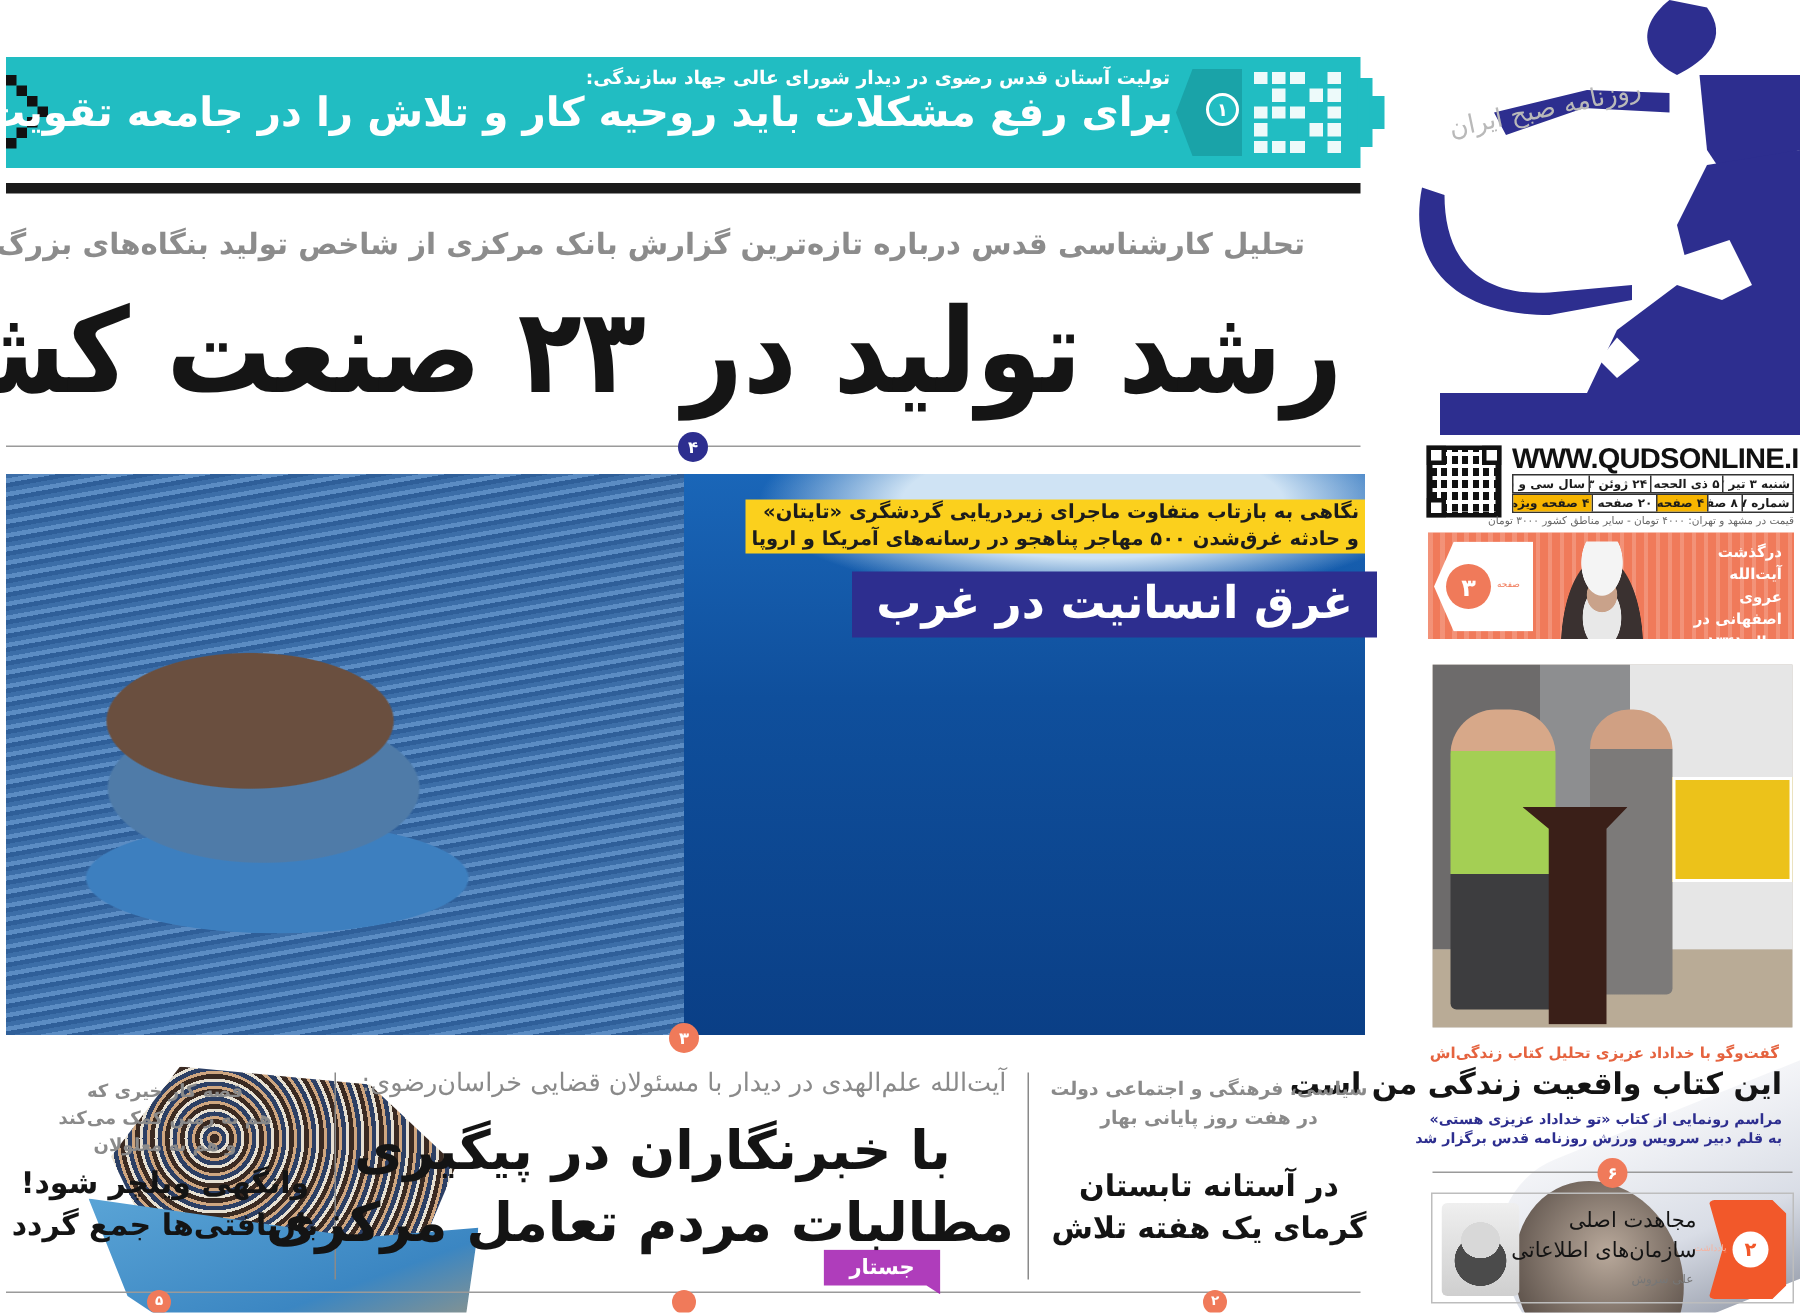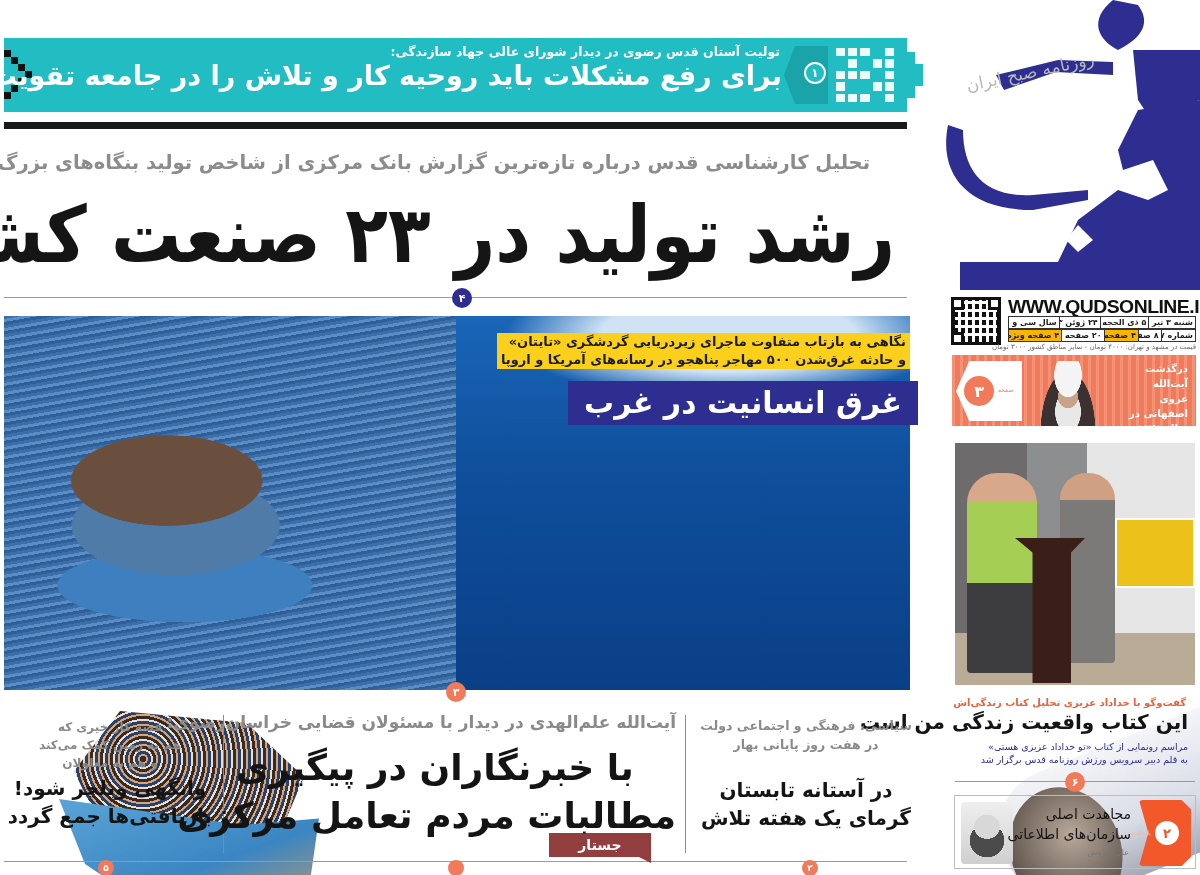--- a/index.html
+++ b/index.html
@@ -89,21 +89,21 @@
   
   #book-photo { left: 955px; top: 443px; width: 240px; height: 242px; background: #c5beb5; overflow: hidden; }
   #bp-wall { left: 0; top: 0; width: 240px; height: 190px; position: absolute; background: linear-gradient(90deg, #6d6b6b 0 30%, #8d8e90 30% 55%, #e6e6e6 55% 100%); }
   #bp-floor { left: 0; top: 190px; width: 240px; height: 52px; position: absolute; background: #b9ab96; }
   #bp-man1 { left: 12px; top: 30px; width: 70px; height: 200px; position: absolute; background: linear-gradient(180deg, #d7a889 0 14%, #a4cf54 14% 55%, #3d3d3f 55% 100%); border-radius: 30px 30px 4px 4px; }
   #bp-man2 { left: 105px; top: 30px; width: 55px; height: 190px; position: absolute; background: linear-gradient(180deg, #d0a083 0 14%, #7c7a79 14% 100%); border-radius: 26px 26px 4px 4px; }
   #bp-podium { left: 60px; top: 95px; width: 70px; height: 145px; position: absolute; background: #3a1f18; clip-path: polygon(0 0, 100% 0, 80% 10%, 80% 100%, 25% 100%, 25% 10%); }
   #bp-poster { left: 160px; top: 75px; width: 80px; height: 70px; position: absolute; background: #ecc21a; border: 2px solid #fff; }
   #book-kicker { right: 14px; top: 697px; font-size: 10px; color: #e5633f; font-weight: bold; white-space: nowrap; }
   #book-title { right: 12px; top: 710px; font-size: 20px; font-weight: bold; color: #141414; white-space: nowrap; margin-left: 40px; }
-  #book-deck { right: 12px; top: 740px; font-size: 9.5px; line-height: 13px; color: #2d2e8f; font-weight: normal; text-align: right; white-space: nowrap; margin-left: 48px; }
+  #book-deck { right: 12px; top: 740px; font-size: 9.5px; line-height: 13px; color: #2d2e8f; font-weight: bold; text-align: right; white-space: nowrap; margin-left: 48px; }
   #rule-right { left: 955px; top: 781px; width: 240px; height: 1px; background: #9a9a9a; }
   #dot-6 { left: 1065px; top: 772px; background: #f07a5a; }
 
   
   #col-box { left: 954px; top: 795px; width: 242px; height: 74px; border: 1px solid #bdbdbd; }
   #col-photo { left: 6px; top: 6px; width: 52px; height: 62px; position: absolute; background:
       radial-gradient(ellipse 45% 35% at 50% 40%, #d8d8d8 0 55%, transparent 56%),
       radial-gradient(ellipse 55% 45% at 50% 62%, #4b4b4b 0 60%, transparent 61%),
       linear-gradient(180deg, #efefef, #cfcfcf); border-radius: 4px; }
   #col-hex { right: 4px; top: 4px; width: 52px; height: 66px; position: absolute; background: #f2582a; clip-path: polygon(0 0, 82% 0, 100% 14%, 100% 86%, 82% 100%, 0 100%, 18% 50%); border-radius: 4px; }
@@ -115,23 +115,23 @@
   
   #rule-bottom { left: 4px; top: 861px; width: 903px; height: 1px; background: #9a9a9a; }
   .vline { width: 1px; background: #8a8a8a; }
   #vline-1 { left: 223px; top: 715px; height: 138px; }
   #vline-2 { left: 685px; top: 715px; height: 138px; }
 
   #s1-kicker { left: 4px; top: 718px; width: 212px; text-align: center; font-size: 12px; line-height: 18px; color: #8a8a8a; font-weight: bold; }
   #s1-title { left: 4px; top: 774px; width: 212px; text-align: center; font-size: 20px; line-height: 28px; font-weight: bold; color: #141414; }
   #dot-5 { left: 98px; top: 860px; background: #f07a5a; width: 16px; height: 16px; font-size: 9px; }
 
-  #s2-kicker { left: 236px; top: 712px; width: 440px; text-align: center; font-size: 17px; color: #8a8a8a; font-weight: bold; white-space: nowrap; }
+  #s2-kicker { left: 236px; top: 712px; width: 440px; text-align: center; font-size: 17px; color: #8a8a8a; font-weight: normal; white-space: nowrap; }
   #s2-title { left: 236px; top: 744px; width: 440px; text-align: left; font-size: 36px; line-height: 48px; font-weight: bold; color: #141414; white-space: nowrap; letter-spacing: -1px; }
-  #s2-tag { left: 549px; top: 833px; width: 102px; height: 30px; background: #7f1d1d; opacity: 0.85; clip-path: polygon(0 0, 100% 0, 100% 100%, 88% 80%, 0 80%); color: #fff; font-weight: bold; font-size: 14px; text-align: center; line-height: 24px; }
+  #s2-tag { left: 549px; top: 833px; width: 78px; height: 30px; background: #a21caf; opacity: 0.85; clip-path: polygon(0 0, 100% 0, 100% 100%, 88% 80%, 0 80%); color: #fff; font-weight: bold; font-size: 14px; text-align: center; line-height: 24px; }
   #dot-ext { left: 448px; top: 860px; background: #f07a5a; width: 16px; height: 16px; font-size: 8px; }
 
   #s3-kicker { left: 696px; top: 716px; width: 220px; text-align: center; font-size: 12.5px; line-height: 19px; color: #8a8a8a; font-weight: bold; }
   #s3-title { left: 696px; top: 776px; width: 220px; text-align: center; font-size: 20px; line-height: 28px; font-weight: bold; color: #141414; }
   #dot-2 { left: 802px; top: 860px; background: #f07a5a; width: 16px; height: 16px; font-size: 9px; }
 </style>
 </head>
 <body>
 
 <div id="banner" class="abs"></div>

